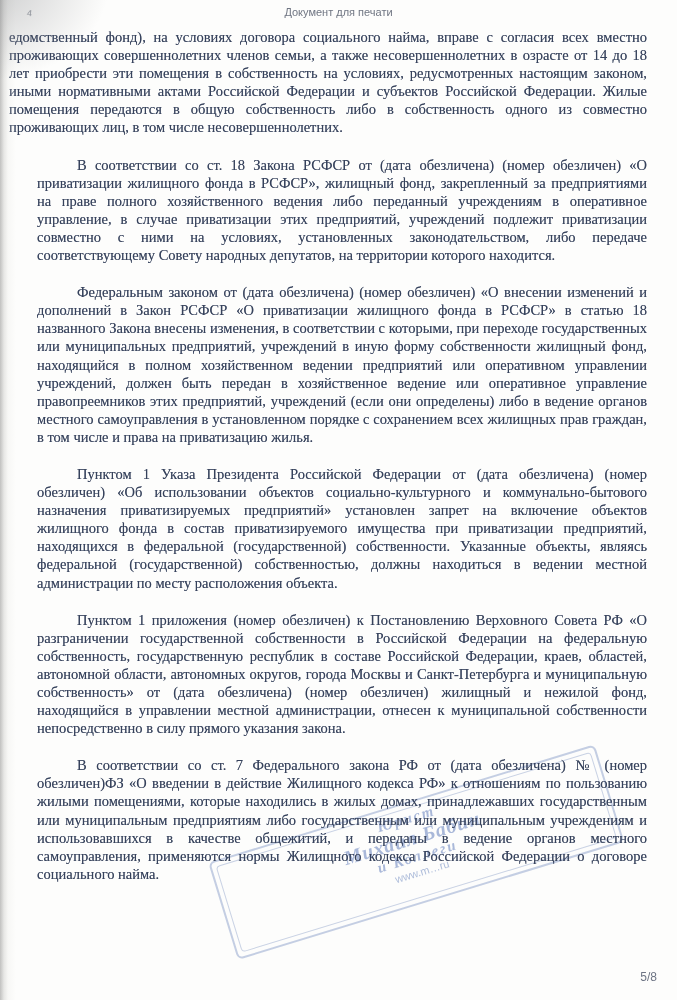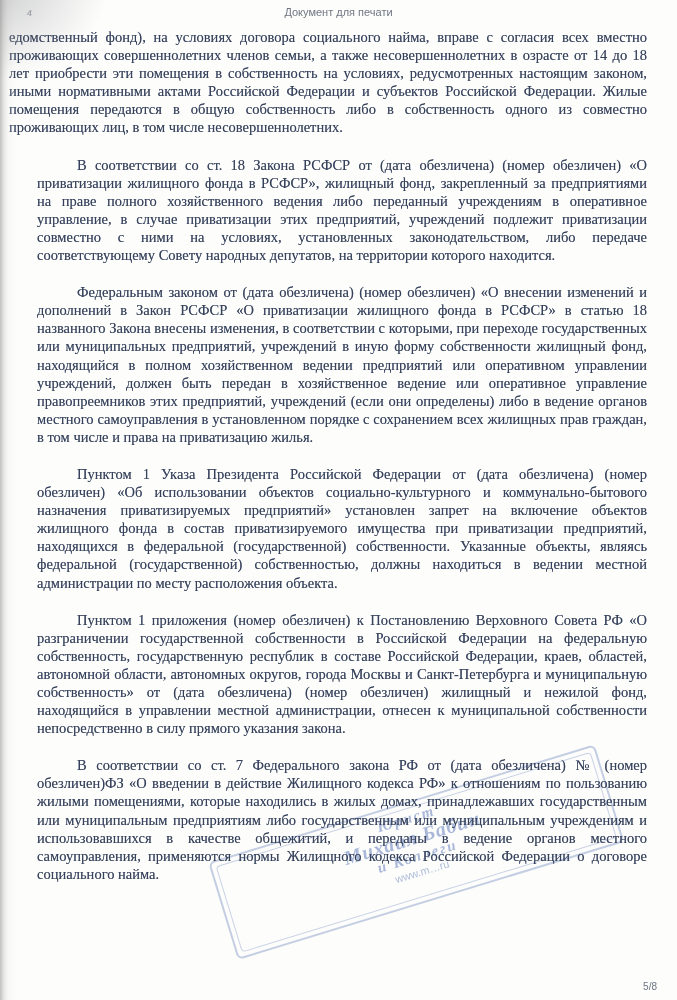--- a/index.html
+++ b/index.html
@@ -50,22 +50,22 @@
     border:1px solid rgba(150,168,205,.5); border-radius:4px;
     text-align:center; color:rgba(154,172,210,.85);
     font-style:italic; font-weight:bold; padding-top:1px;
   }
   .stamp-line1 { font-size:15px; line-height:17px; letter-spacing:2px; }
   .stamp-line2 { font-size:20px; line-height:22px; letter-spacing:1px; }
   .stamp-line3 { font-size:15px; line-height:17px; letter-spacing:2px; }
   .stamp-line4 { font-size:11px; line-height:14px; font-style:normal; font-weight:normal;
                  font-family:"Liberation Sans", sans-serif; color:rgba(154,172,210,.8); }
   .page-indicator {
-    position:absolute; right:20px; bottom:8px; z-index:2;
-    font-family:"Liberation Sans", sans-serif; font-size:10px; color:#6d7484;
+    position:absolute; right:20px; bottom:16px; z-index:2;
+    font-family:"Liberation Sans", sans-serif; font-size:12px; color:#6d7484;
   }
 </style>
 </head>
 <body>
 
 <div class="page">
   <div class="edge-left"></div>
   <div class="corner-shade"></div>
 
   <div class="header-title">Документ для печати</div>

